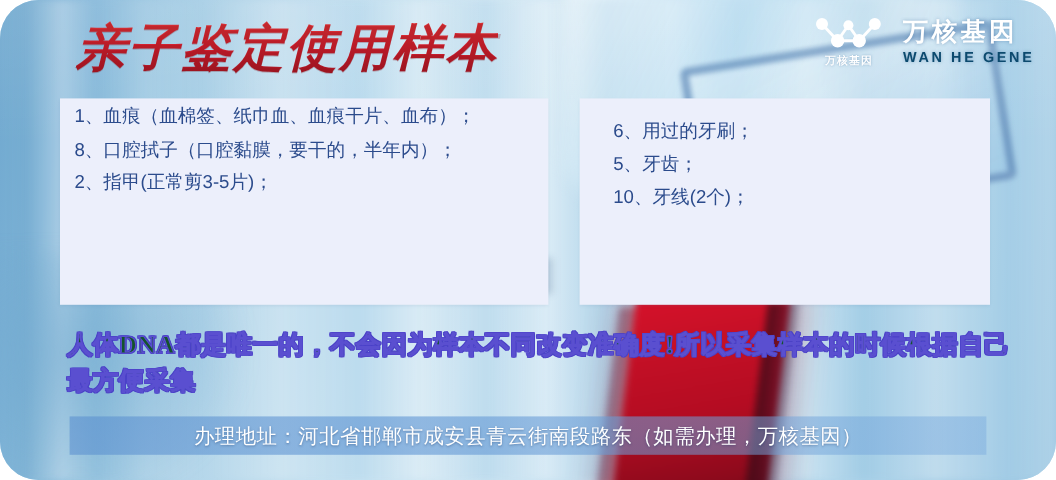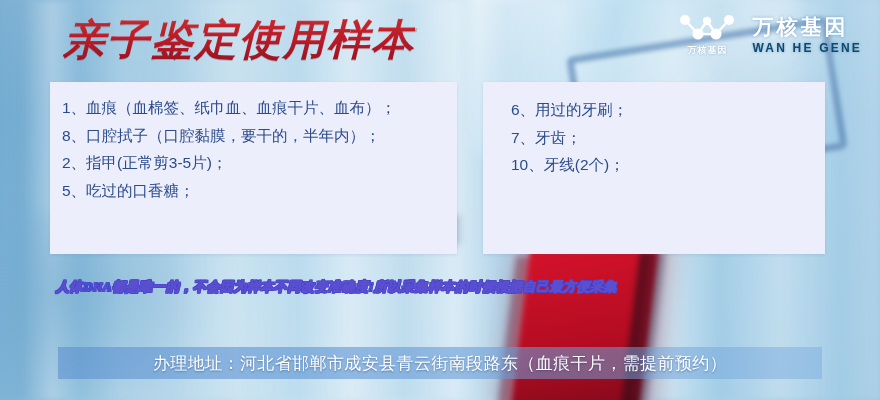--- a/index.html
+++ b/index.html
@@ -7,20 +7,21 @@
     padding: 0;
     background: #ffffff;
   }
   #banner {
     position: relative;
     width: 880px;
     height: 400px;
     overflow: hidden;
     font-family: "Liberation Sans", "DejaVu Sans", sans-serif;
     background: #bcdcf0;
+    border-radius: 32px;
   }
 
   
   .bg-base {
     position: absolute;
     inset: 0;
     background:
       linear-gradient(100deg,
         #6fa8cf 0%, #7fb4d8 7%, #9cc8e2 15%, #b4d6ea 24%,
         #c2dfef 34%, #cfe6f3 46%, #c6e1f1 58%, #b9dbee 70%,
@@ -189,45 +190,44 @@
   .panel-right { left: 483px; width: 342px; }
 
   .panel ol, .panel ul { margin: 0; padding: 0; list-style: none; }
   .sample-item {
     color: #2b4b8c;
     font-size: 15.5px;
     line-height: 27.5px;
     white-space: nowrap;
     font-family: "Liberation Sans", "DejaVu Sans", sans-serif;
   }
-  .panel-left .sample-list  { padding: 12px 0 0 12px; }
+  .panel-left .sample-list  { padding: 2px 0 0 12px; }
   .panel-right .sample-list { padding: 14px 16px 0 28px; }
 
   
   .note {
     position: absolute;
     left: 56px; top: 272px;
     width: 790px;
     font-family: "Liberation Serif", "DejaVu Serif", serif;
-    font-size: 13px;
+    font-size: 21px;
     font-weight: 700;
     line-height: 30px;
-    color: #1d4ed8;
+    color: #14532d;
     letter-spacing: 0.5px;
     -webkit-text-stroke: 0.9px #5a4fd0;
     text-shadow:
       -1px  0   0 #4a40c8,
        1px  0   0 #4a40c8,
        0   -1px 0 #4a40c8,
        0    1px 0 #4a40c8,
        1px  1px 0 #4a40c8,
       -1px -1px 0 #4a40c8,
        1px -1px 0 #4a40c8,
       -1px  1px 0 #4a40c8;
-    font-style: italic;
   }
   .note .line { display: block; }
 
   
   .address-bar {
     position: absolute;
     left: 58px; top: 347px;
     width: 764px; height: 32px;
     background: linear-gradient(90deg,
       rgba(86,140,206,0.55) 0%,
@@ -292,33 +292,32 @@
       <span class="logo-cn">万核基因</span>
       <span class="logo-en">WAN HE GENE</span>
     </div>
   </div>
 
   <div class="panel panel-left">
     <ul class="sample-list">
       <li class="sample-item">1、血痕（血棉签、纸巾血、血痕干片、血布）；</li>
       <li class="sample-item">8、口腔拭子（口腔黏膜，要干的，半年内）；</li>
       <li class="sample-item">2、指甲(正常剪3-5片)；</li>
-      <li class="sample-item">5、吃过的口香糖；</li>
     </ul>
   </div>
 
   <div class="panel panel-right">
     <ul class="sample-list">
       <li class="sample-item">6、用过的牙刷；</li>
-      <li class="sample-item">7、牙齿；</li>
+      <li class="sample-item">5、牙齿；</li>
       <li class="sample-item">10、牙线(2个)；</li>
     </ul>
   </div>
 
   <div class="note">
     <span class="line">人体DNA都是唯一的，不会因为样本不同改变准确度!所以采集样本的时候根据自己最方便采集</span>
   </div>
 
   <div class="address-bar">
-    <span class="address-text">办理地址：河北省邯郸市成安县青云街南段路东（血痕干片，需提前预约）</span>
+    <span class="address-text">办理地址：河北省邯郸市成安县青云街南段路东（如需办理，万核基因）</span>
   </div>
 
 </div>
 
 </body></html>

